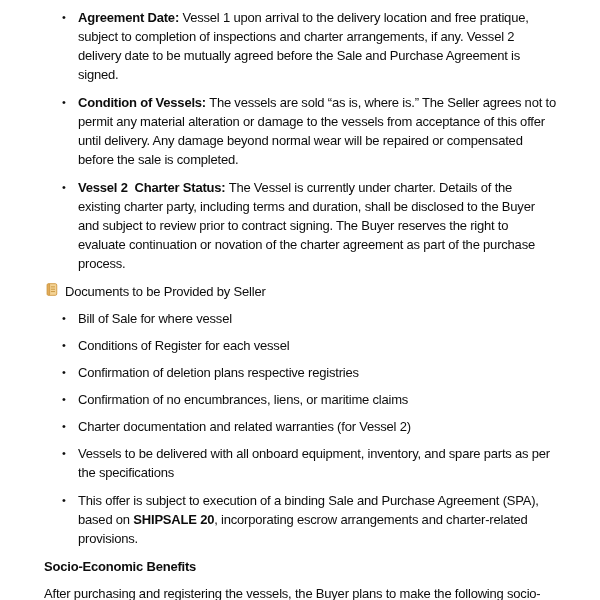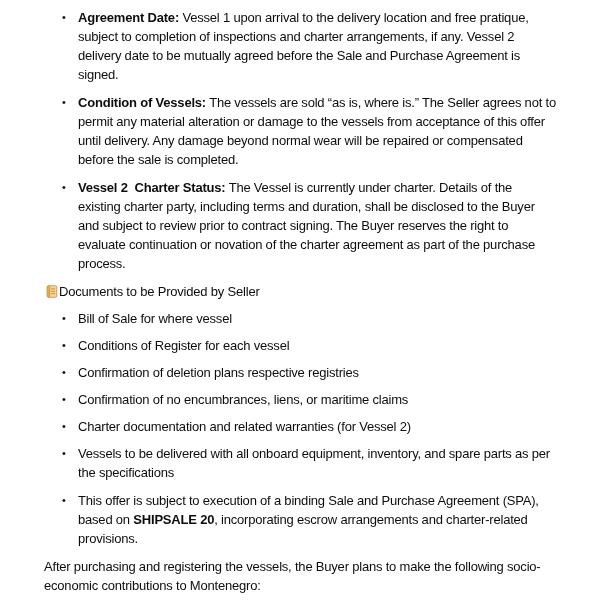--- a/index.html
+++ b/index.html
@@ -28,21 +28,22 @@
     flex: none;
     width: 16px;
     font-size: 11px;
   }
   .item-text { flex: 1; }
 
   b, .bold { font-weight: 700; }
 
   .icon-heading {
     display: flex;
-    align-items: center;
+    align-items: flex-start;
+    gap: 6px;
     margin: 1px 0 8px 0;
   }
   .icon-heading .hicon { flex: none; width: 15px; height: 15px; }
 
   .conditions-list .sub-item { margin-bottom: 9px; }
 
   .socio-heading {
     font-weight: 700;
     margin: 4px 0 8px 0;
   }
@@ -107,16 +108,17 @@
     <li class="sub-item">
       <span class="bullet-marker">•</span>
       <span class="item-text">Vessels to be delivered with all onboard equipment, inventory, and spare parts as per the specifications</span>
     </li>
     <li class="sub-item">
       <span class="bullet-marker">•</span>
       <span class="item-text"><span>This offer is subject to execution of a binding Sale and Purchase Agreement (SPA), based on </span><b>SHIPSALE 20</b><span>, incorporating escrow arrangements and charter-related provisions.</span></span>
     </li>
   </ul>
 
+  <p class="socio-heading">Socio-Economic Benefits</p>
 
   <p class="socio-para">After purchasing and registering the vessels, the Buyer plans to make the following socio-economic contributions to Montenegro:</p>
 
 </div>
 
 </body></html>

